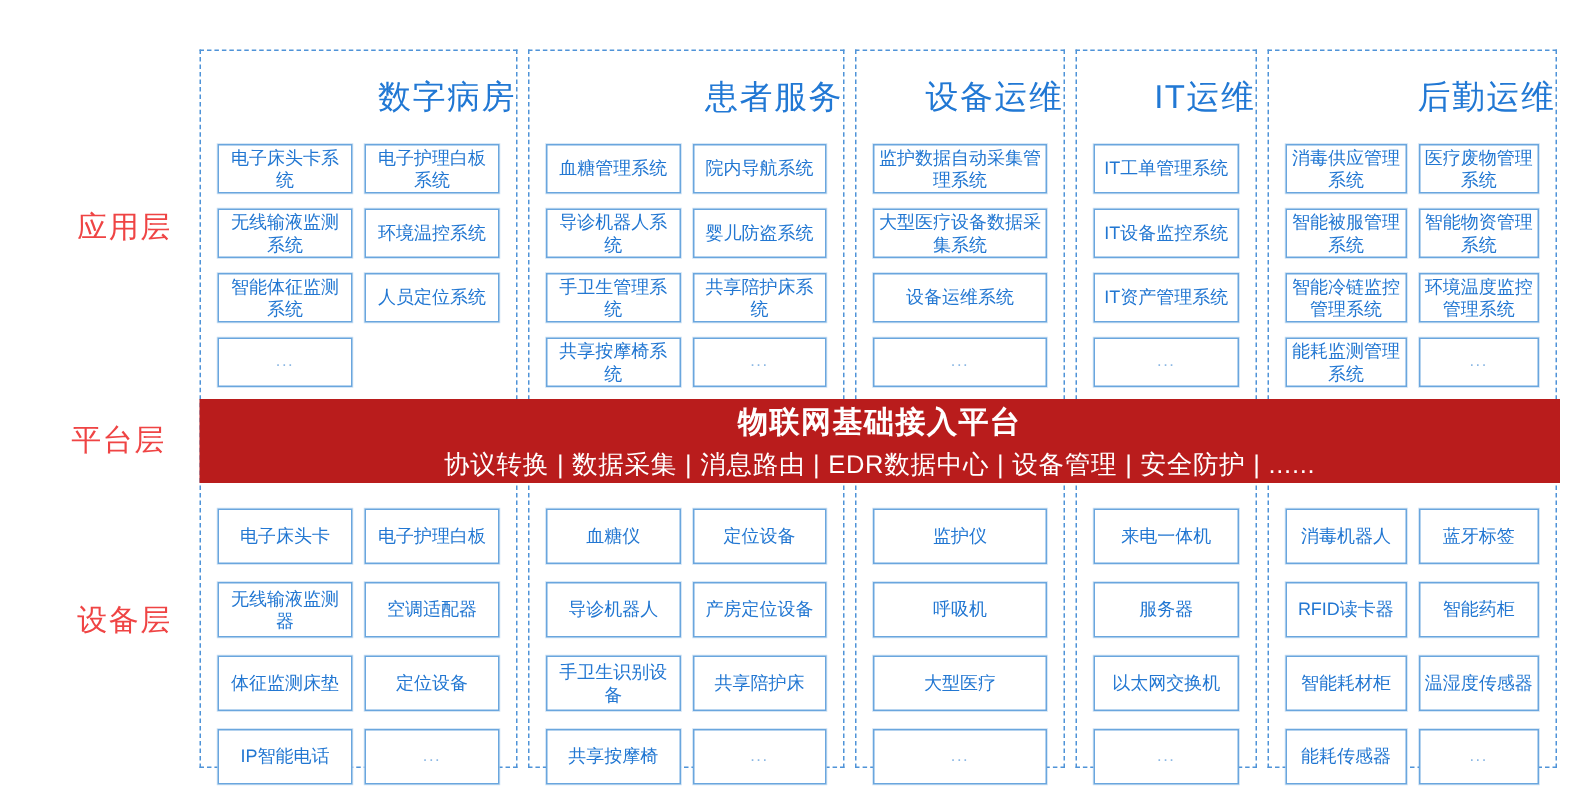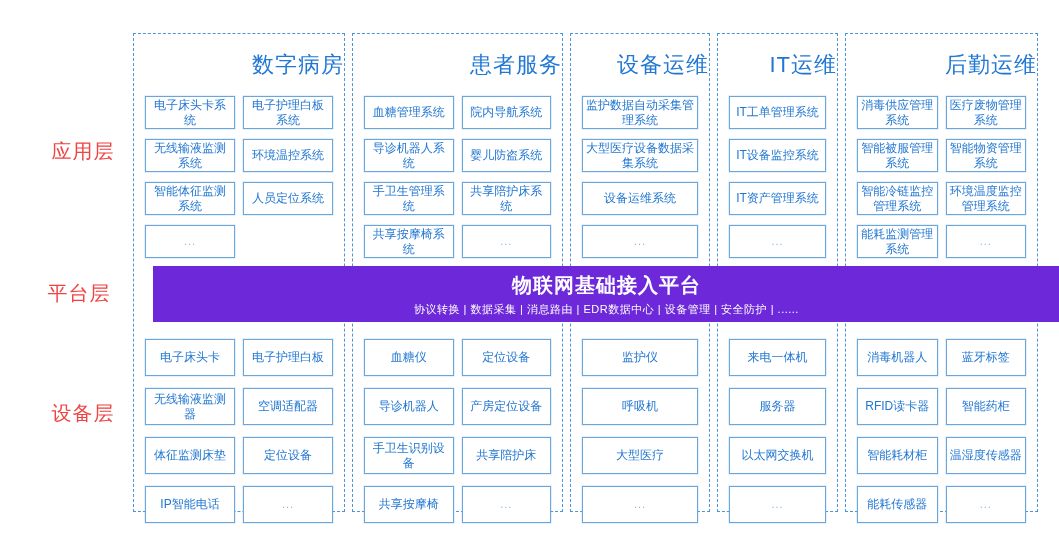--- a/index.html
+++ b/index.html
@@ -39,21 +39,21 @@
     text-align:center;padding:1px 3px;
     box-shadow:0 0 0 0.5px rgba(106,166,222,.35);
   }
   .box.more{color:#8cb8e4;letter-spacing:1px;font-size:11px;}
   .band{
     position:absolute;left:133px;top:266px;width:907px;height:56px;
     color:#ffffff;display:flex;flex-direction:column;
     align-items:center;justify-content:center;z-index:5;
   }
   .band-title{font-size:20px;font-weight:bold;letter-spacing:1px;}
-  .band-sub{font-size:11px;margin-top:3px;letter-spacing:0.5px;}
+  .band-sub{font-size:17px;margin-top:3px;letter-spacing:0.5px;}
 </style>
 </head>
 <body>
 
 <div class="diagram">
 
   <div class="layer-label lab-app">应用层</div>
 
   <div class="layer-label lab-plat">平台层</div>
 
@@ -153,18 +153,18 @@
           <div class="box">RFID读卡器</div>
           <div class="box">智能药柜</div>
           <div class="box">智能耗材柜</div>
           <div class="box">温湿度传感器</div>
           <div class="box">能耗传感器</div>
           <div class="box more">...</div>
         </div>
       </div>
     </div>
 
-  <div class="band" id="platform-band" style="background: #6d28d9; margin-left: 20px;">
+  <div class="band" id="platform-band" style="background: #b91c1c;">
     <div class="band-title">物联网基础接入平台</div>
     <div class="band-sub">协议转换 | 数据采集 | 消息路由 | EDR数据中心 | 设备管理 | 安全防护 | ......</div>
   </div>
 
 </div>
 
 </body></html>

